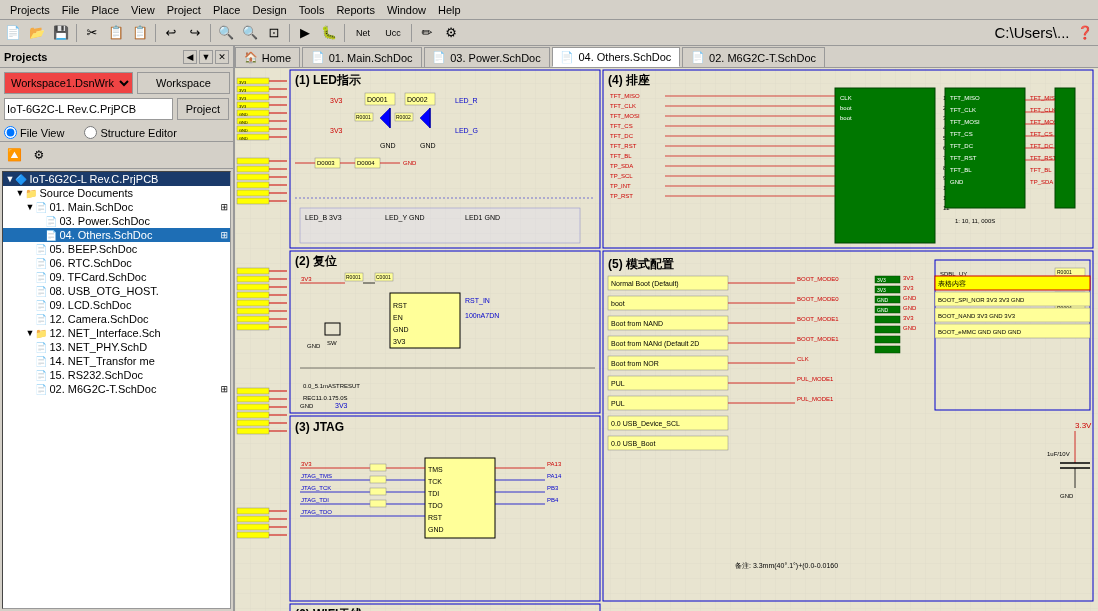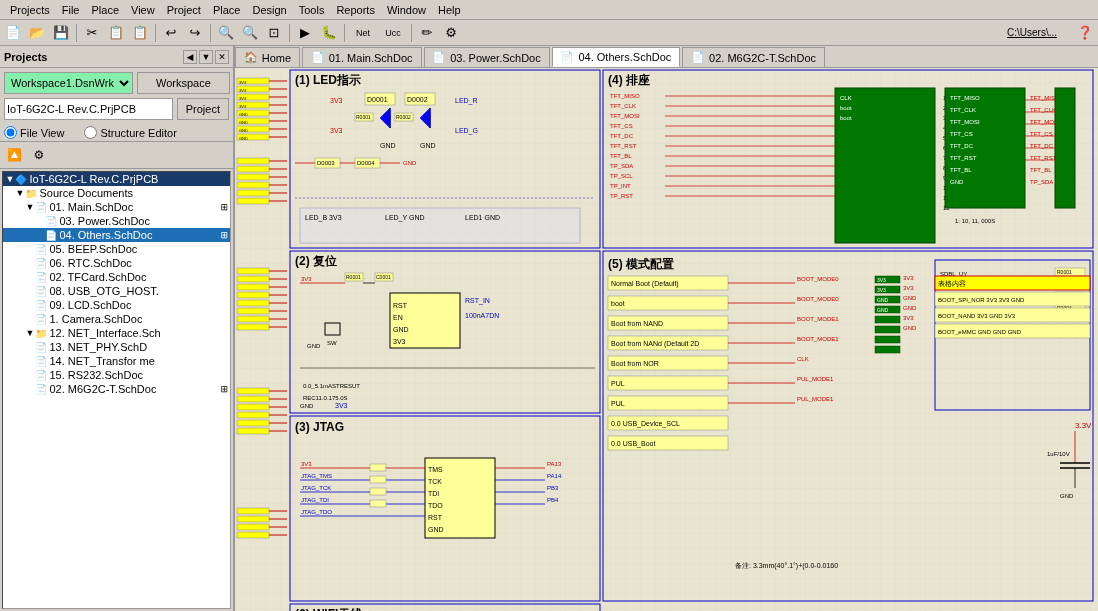--- a/index.html
+++ b/index.html
@@ -19,21 +19,21 @@
 
     
     .left-panel { width: 235px; background: #d4d0c8; border-right: 2px solid #999; display: flex; flex-direction: column; flex-shrink: 0; }
 
     .panel-header { background: #d4d0c8; border-bottom: 1px solid #999; padding: 2px 4px; display: flex; justify-content: space-between; align-items: center; height: 22px; }
     .panel-title { font-size: 11px; font-weight: bold; }
     .panel-controls { display: flex; gap: 2px; }
     .panel-ctrl-btn { width: 14px; height: 14px; background: #d4d0c8; border: 1px solid #999; font-size: 9px; display: flex; align-items: center; justify-content: center; cursor: pointer; }
 
     .workspace-row { display: flex; gap: 4px; padding: 4px; align-items: center; }
-    .workspace-dropdown { flex: 1; height: 22px; font-size: 11px; background: #86efac; border: 1px solid #999; padding: 0 2px; }
+    .workspace-dropdown { flex: 1; height: 22px; font-size: 11px; background: #ef4444; border: 1px solid #999; padding: 0 2px; }
     .workspace-btn { height: 22px; padding: 0 18px; background: #d4d0c8; border: 1px solid #999; font-size: 11px; cursor: pointer; }
 
     .project-row { display: flex; gap: 4px; padding: 0 4px 4px 4px; align-items: center; }
     .project-input { flex: 1; height: 22px; font-size: 11px; background: white; border: 1px solid #999; padding: 0 2px; }
     .project-btn { height: 22px; padding: 0 8px; background: #d4d0c8; border: 1px solid #999; font-size: 11px; cursor: pointer; }
 
     .view-toggle { display: flex; gap: 20px; padding: 2px 4px; }
     .view-radio { display: flex; align-items: center; gap: 3px; font-size: 11px; cursor: pointer; }
 
     .panel-toolbar { display: flex; gap: 2px; padding: 2px 4px; border-top: 1px solid #999; border-bottom: 1px solid #999; }
@@ -91,21 +91,21 @@
   <div class="toolbar-separator"></div>
   <div class="toolbar-btn">▶</div>
   <div class="toolbar-btn">🐛</div>
   <div class="toolbar-separator"></div>
   <div class="toolbar-btn" style="font-size:9px; width:28px;">Net</div>
   <div class="toolbar-btn" style="font-size:9px; width:28px;">Ucc</div>
   <div class="toolbar-separator"></div>
   <div class="toolbar-btn">✏</div>
   <div class="toolbar-btn">⚙</div>
   <div style="flex:1"></div>
-  <div class="toolbar-btn" style="width:80px; font-size:10px;text-decoration:underline;">C:\Users\...</div>
+  <div class="toolbar-btn" style="width:80px; font-size:15px;">C:\Users\...</div>
   <div class="toolbar-btn">❓</div>
 </div>
 
 <div class="main-layout">
 
   <div class="left-panel">
     <div class="panel-header">
       <span class="panel-title">Projects</span>
       <div class="panel-controls">
         <div class="panel-ctrl-btn">◀</div>
@@ -176,33 +176,33 @@
       <div class="tree-item" style="padding-left:32px;">
         <span class="tree-icon">📄</span>
         <span class="tree-label">05. BEEP.SchDoc</span>
       </div>
       <div class="tree-item" style="padding-left:32px;">
         <span class="tree-icon">📄</span>
         <span class="tree-label">06. RTC.SchDoc</span>
       </div>
       <div class="tree-item" style="padding-left:32px;">
         <span class="tree-icon">📄</span>
-        <span class="tree-label">02. TFCard.SchDoc</span>
+        <span class="tree-label">09. TFCard.SchDoc</span>
       </div>
       <div class="tree-item" style="padding-left:32px;">
         <span class="tree-icon">📄</span>
         <span class="tree-label">08. USB_OTG_HOST.</span>
       </div>
       <div class="tree-item" style="padding-left:32px;">
         <span class="tree-icon">📄</span>
         <span class="tree-label">09. LCD.SchDoc</span>
       </div>
       <div class="tree-item" style="padding-left:32px;">
         <span class="tree-icon">📄</span>
-        <span class="tree-label">1. Camera.SchDoc</span>
+        <span class="tree-label">12. Camera.SchDoc</span>
       </div>
       <div class="tree-item" style="padding-left:22px;">
         <span class="tree-expand">▼</span>
         <span class="tree-icon">📁</span>
         <span class="tree-label">12. NET_Interface.Sch</span>
       </div>
       <div class="tree-item" style="padding-left:32px;">
         <span class="tree-icon">📄</span>
         <span class="tree-label">13. NET_PHY.SchD</span>
       </div>

